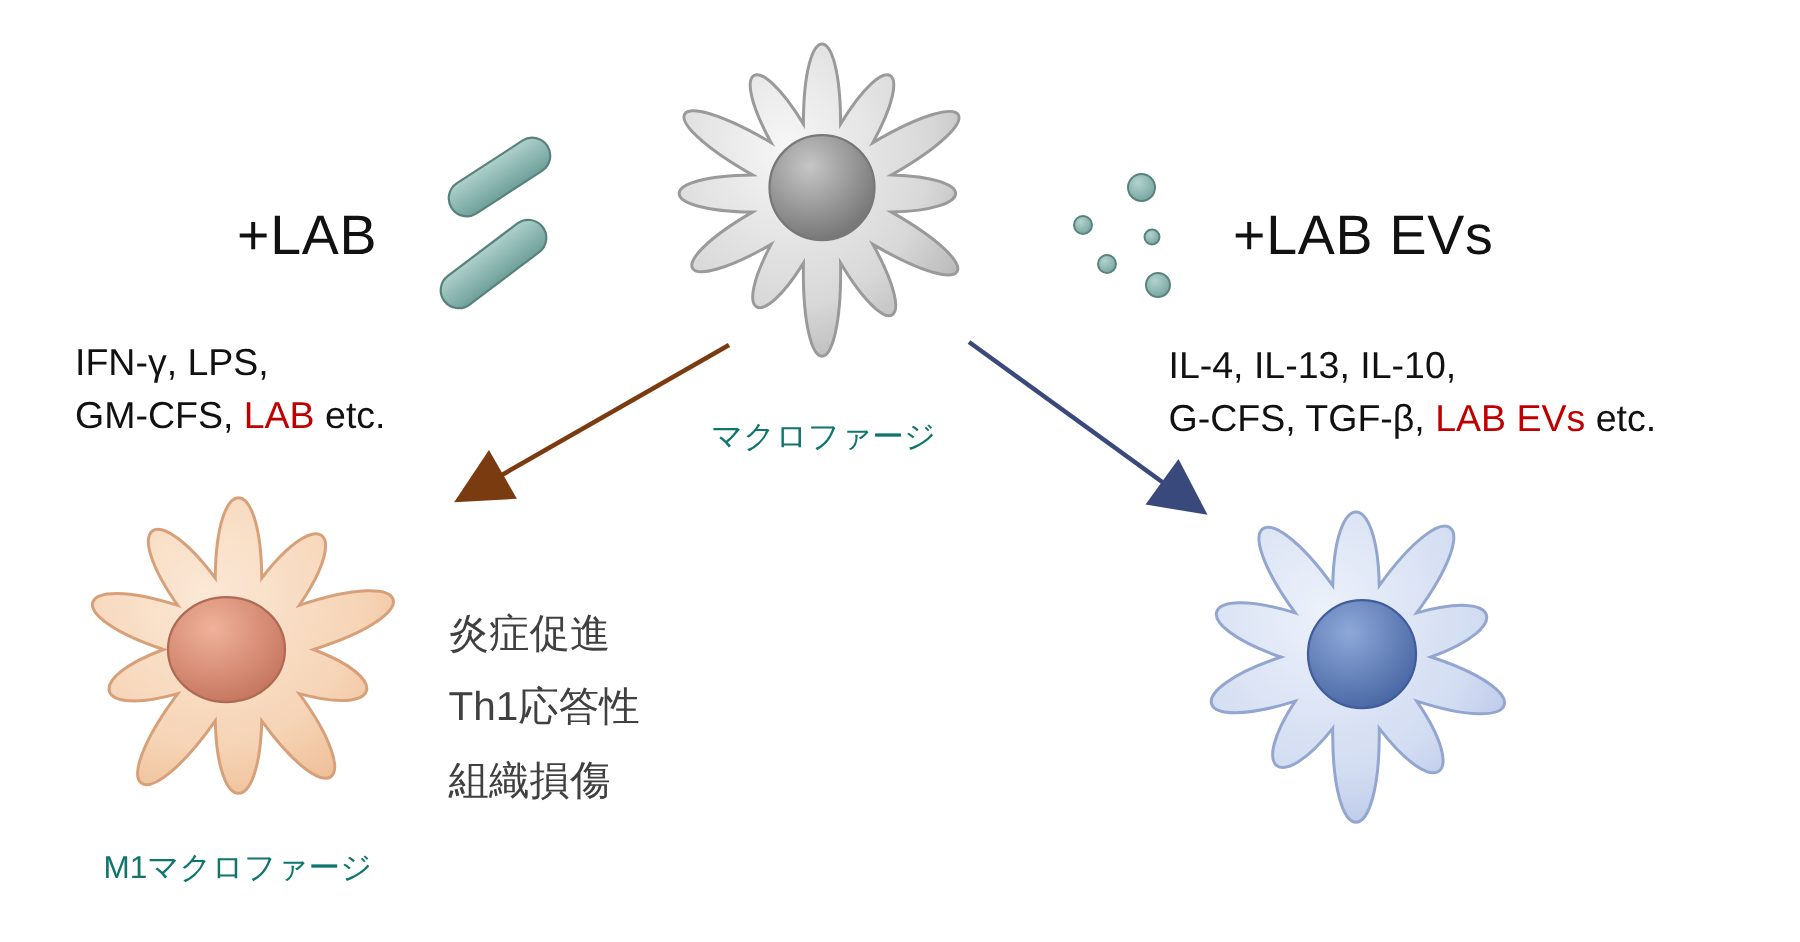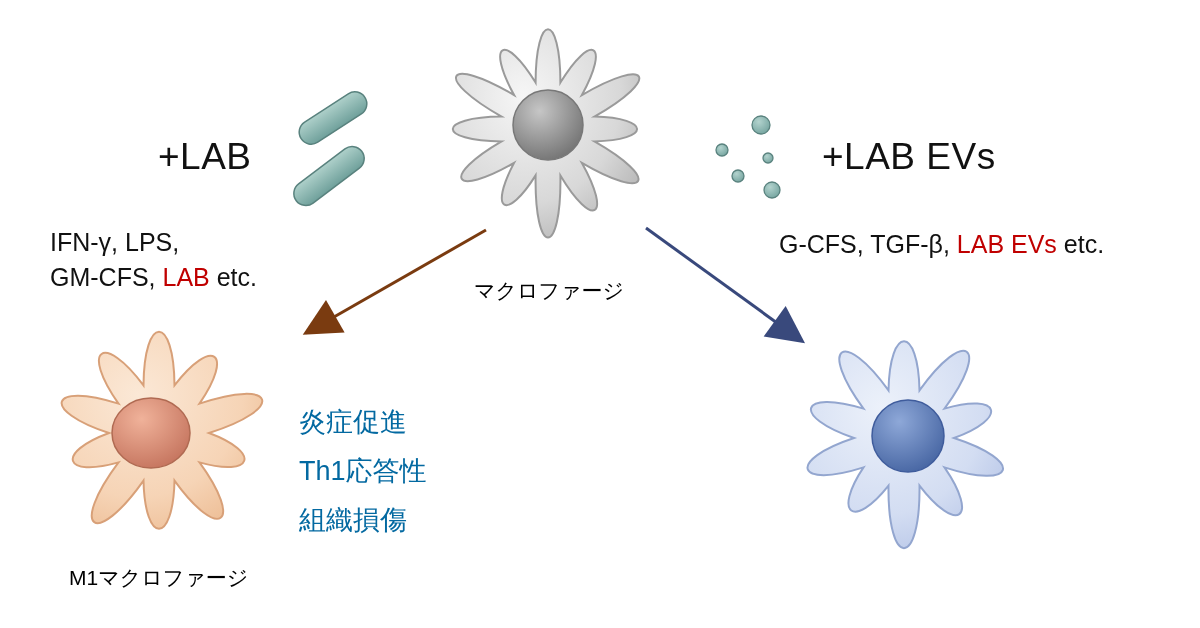--- a/index.html
+++ b/index.html
@@ -3,23 +3,23 @@
 <meta charset="utf-8">
 <style>
   html,body{margin:0;padding:0;background:#ffffff;}
   body{font-family:"Liberation Sans","DejaVu Sans",sans-serif;}
   .canvas{position:relative;width:1200px;height:628px;background:#ffffff;overflow:hidden;margin-left:16px;}
   .abs{position:absolute;}
   svg{display:block;}
   .plus-label{font-size:37px;color:#111111;letter-spacing:0.5px;white-space:nowrap;}
   .stimuli{font-size:25px;color:#111111;line-height:35px;white-space:nowrap;}
   .red{color:#c00000;}
-  .cell-label{font-size:21px;color:#000000;white-space:nowrap;text-align:right;}
+  .cell-label{font-size:21px;color:#0f766e;white-space:nowrap;text-align:right;}
   .effects{font-size:27px;line-height:49px;white-space:nowrap;}
-  .effects.m1{color:#0369a1;}
+  .effects.m1{color:#404040;}
   .effects.m2{color:#2f4679;}
 </style>
 </head>
 <body>
 
 <div class="canvas">
 
   <svg class="abs" style="left:0;top:0" width="1200" height="628" viewBox="0 0 1200 628">
     <defs>
       <marker id="ah-brown" viewBox="0 0 12 12" refX="10" refY="6" markerWidth="15" markerHeight="15" orient="auto">
@@ -113,20 +113,21 @@
   <div class="abs plus-label" style="left:142px;top:136px">+LAB</div>
 
   <div class="abs plus-label" style="left:806px;top:136px">+LAB EVs</div>
 
   <div class="abs stimuli" style="left:34px;top:225px">
     <div>IFN-γ, LPS,</div>
     <div><span>GM-CFS, </span><span class="red">LAB</span><span> etc.</span></div>
   </div>
 
   <div class="abs stimuli" style="left:763px;top:227px">
+    <div>IL-4, IL-13, IL-10,</div>
     <div><span>G-CFS, TGF-β, </span><span class="red">LAB EVs</span><span> etc.</span></div>
   </div>
 
   <div class="abs cell-label" style="left:458px;top:277px">マクロファージ</div>
 
   <div class="abs effects m1" style="left:283px;top:398px">
     <div>炎症促進</div>
     <div>Th1応答性</div>
     <div>組織損傷</div>
   </div>

